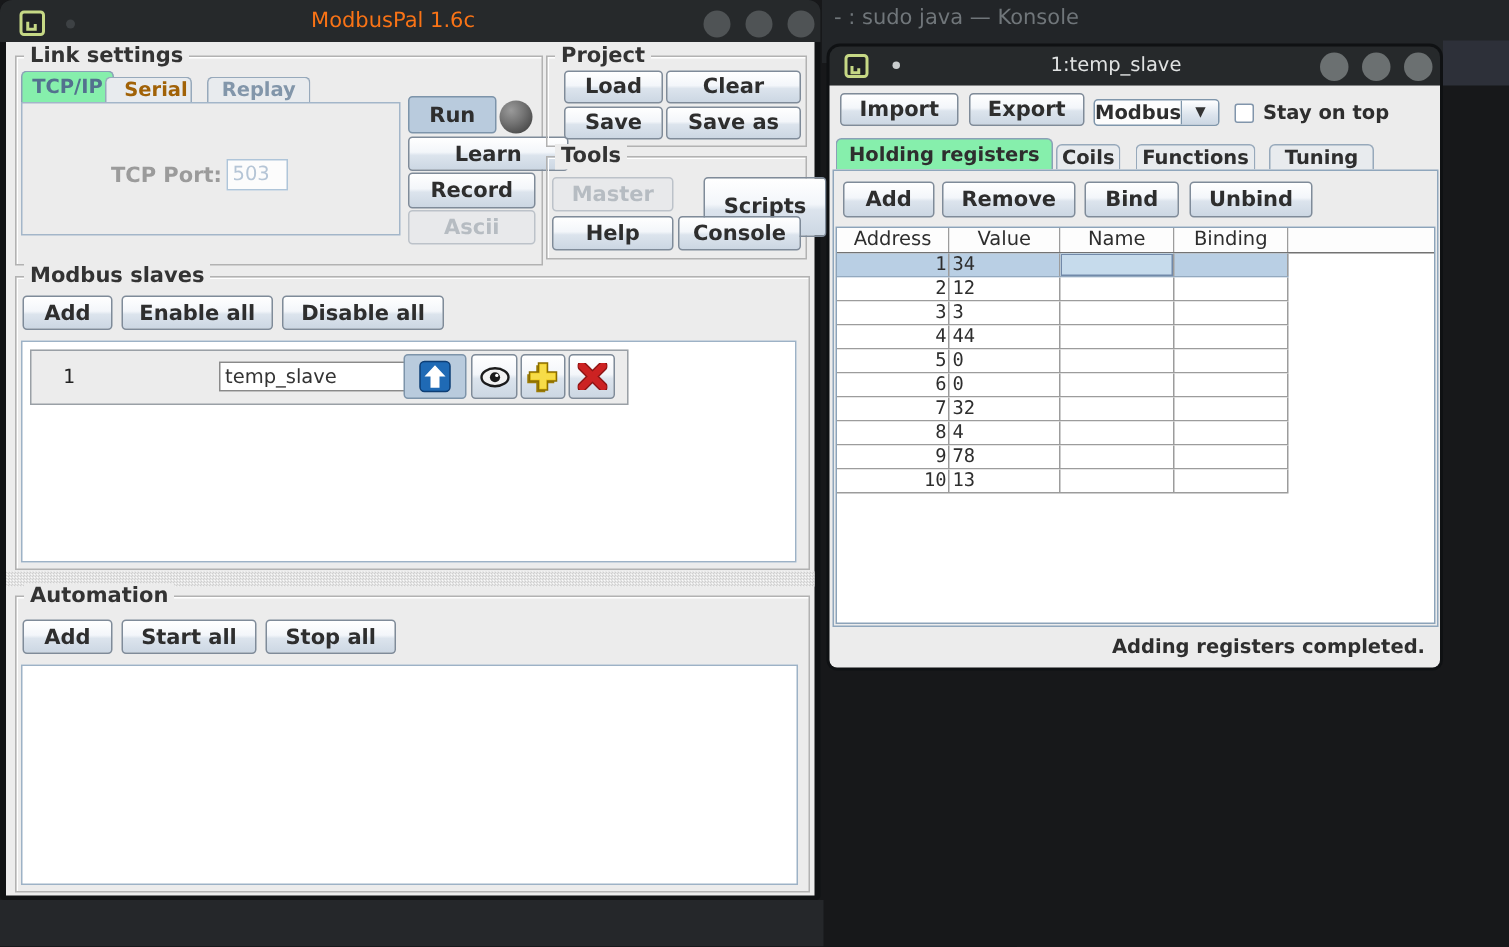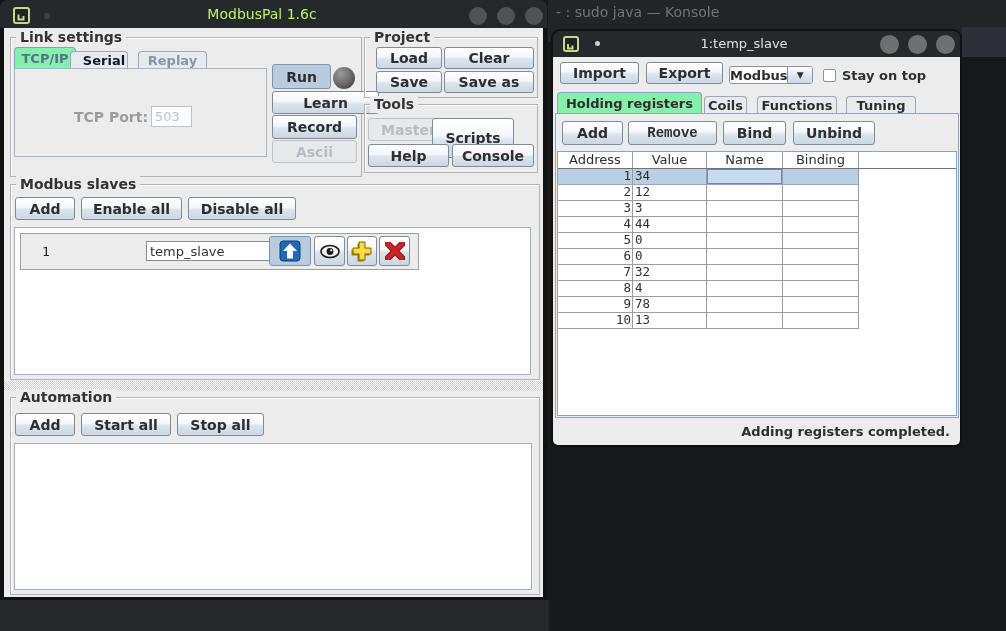--- a/index.html
+++ b/index.html
@@ -1,21 +1,21 @@
 <!DOCTYPE html>
 <html><head>
 <meta charset="utf-8">
 <style>
   html,body{margin:0;padding:0;}
   body{width:1006px;height:631px;position:relative;overflow:hidden;background:#17181a;
        font-family:"DejaVu Sans",sans-serif;-webkit-font-smoothing:antialiased;}
   .abs{position:absolute;}
   
   .titlebar{background:#26292b;}
-  .win-title{color:#bef264;font-size:14px;text-align:center;}
+  .win-title{color:#f97316;font-size:14px;text-align:center;}
   .circle{border-radius:50%;}
   .appicon{border:2px solid #c6d885;border-radius:3px;background:rgba(0,0,0,0.15);}
   
   .grp{position:absolute;border:1px solid #b2b2b2;box-shadow:inset 1px 1px 0 #fff;}
   .grp-label{position:absolute;top:-9px;left:5px;background:#ececec;padding:0 4px;
              font-weight:bold;font-size:14px;color:#333;line-height:17px;}
   
   .btn{position:absolute;display:flex;align-items:center;justify-content:center;
        background:linear-gradient(180deg,#ffffff 0%,#f3f6fa 45%,#dce4ed 55%,#ccd7e3 100%);
        border:1px solid #7f8b99;border-radius:3px;font-weight:bold;font-size:14px;color:#2e2e2e;
@@ -65,21 +65,21 @@
     <div class="circle abs" style="left:497px;top:7px;width:18px;height:18px;background:#4f5355;"></div>
     <div class="circle abs" style="left:525px;top:7px;width:18px;height:18px;background:#4f5355;"></div>
   </div>
 
   <div class="abs" style="left:4px;top:28px;width:539px;height:569px;background:#ececec;">
 
     <div class="grp" style="left:6px;top:9px;width:350px;height:138px;">
       <span class="grp-label">Link settings</span>
     </div>
     <div class="tab sel" style="left:10px;top:19px;width:62px;height:21px;color:#53718e;">TCP/IP</div>
-    <div class="tab" style="left:66px;top:23px;width:58px;height:17px;color:#0f172a;padding-left:10px;">Serial</div>
+    <div class="tab" style="left:66px;top:23px;width:58px;height:17px;color:#a16207;padding-left:10px;">Serial</div>
     <div class="tab" style="left:134px;top:23px;width:69px;height:17px;color:#8296aa;">Replay</div>
     <div class="abs" style="left:10px;top:40px;width:253px;height:89px;border:1px solid #a3b6c9;background:#ececec;box-sizing:border-box;"></div>
     <div class="abs" style="left:56px;top:81px;width:88px;text-align:right;font-weight:bold;font-size:14px;color:#9b9b9b;">TCP Port:</div>
     <div class="field" style="left:147px;top:78px;width:41px;height:21px;background:#fcfcfc;border-color:#afc5d9;color:#b5c5d6;">503</div>
 
     <div class="btn pressed" style="left:268px;top:36px;width:59px;height:25px;">Run</div>
     <div class="circle abs" style="left:329px;top:39px;width:22px;height:22px;background:radial-gradient(circle at 35% 30%, #9a9a9a, #757575 40%, #404040 90%);"></div>
     <div class="btn" style="left:268px;top:63px;width:107px;height:23px;">Learn</div>
     <div class="btn" style="left:268px;top:87px;width:85px;height:24px;">Record</div>
     <div class="btn disabled" style="left:268px;top:112px;width:85px;height:23px;">Ascii</div>
@@ -89,21 +89,21 @@
     </div>
     <div class="btn" style="left:372px;top:19px;width:66px;height:22px;">Load</div>
     <div class="btn" style="left:440px;top:19px;width:90px;height:22px;">Clear</div>
     <div class="btn" style="left:372px;top:43px;width:66px;height:22px;">Save</div>
     <div class="btn" style="left:440px;top:43px;width:90px;height:22px;">Save as</div>
 
     <div class="grp" style="left:360px;top:76px;width:172px;height:67px;">
       <span class="grp-label">Tools</span>
     </div>
     <div class="btn disabled" style="left:364px;top:90px;width:81px;height:23px;">Master</div>
-    <div class="btn" style="left:428px;top:90px;width:82px;height:40px;">Scripts</div>
+    <div class="btn" style="left:465px;top:90px;width:82px;height:40px;">Scripts</div>
     <div class="btn" style="left:364px;top:116px;width:81px;height:23px;">Help</div>
     <div class="btn" style="left:448px;top:116px;width:82px;height:23px;">Console</div>
 
     <div class="grp" style="left:6px;top:156px;width:528px;height:194px;">
       <span class="grp-label">Modbus slaves</span>
     </div>
     <div class="btn" style="left:11px;top:169px;width:60px;height:23px;">Add</div>
     <div class="btn" style="left:77px;top:169px;width:101px;height:23px;">Enable all</div>
     <div class="btn" style="left:184px;top:169px;width:108px;height:23px;">Disable all</div>
     <div class="abs" style="left:10px;top:199px;width:517px;height:148px;background:#fff;border:1px solid #9db2c6;box-sizing:border-box;"></div>
@@ -180,21 +180,21 @@
     <div class="abs" style="left:289px;top:11px;font-weight:bold;font-size:13px;color:#2e2e2e;">Stay on top</div>
 
     <div class="tab sel" style="left:4px;top:35px;width:145px;height:21px;">Holding registers</div>
     <div class="tab" style="left:151px;top:39px;width:43px;height:17px;">Coils</div>
     <div class="tab" style="left:204px;top:39px;width:80px;height:17px;">Functions</div>
     <div class="tab" style="left:293px;top:39px;width:70px;height:17px;">Tuning</div>
 
     <div class="abs" style="left:2px;top:56px;width:404px;height:305px;border:1px solid #8fa6bc;background:#ececec;box-sizing:border-box;"></div>
 
     <div class="btn" style="left:9px;top:64px;width:61px;height:24px;">Add</div>
-    <div class="btn" style="left:75px;top:64px;width:89px;height:24px;font-family:Liberation Mono, monospace;">Remove</div>
+    <div class="btn" style="left:75px;top:64px;width:89px;height:24px;">Remove</div>
     <div class="btn" style="left:170px;top:64px;width:63px;height:24px;">Bind</div>
     <div class="btn" style="left:240px;top:64px;width:82px;height:24px;">Unbind</div>
 
     <div class="abs" style="left:4px;top:94px;width:400px;height:265px;background:#fff;border:1px solid #8ca3b9;box-sizing:border-box;">
       <div style="display:flex;border-bottom:1px solid #737373;">
         <div class="hcell" style="width:75px;">Address</div>
         <div class="hcell" style="width:74px;">Value</div>
         <div class="hcell" style="width:76px;">Name</div>
         <div class="hcell" style="width:76px;">Binding</div>
         <div class="hcell" style="flex:1;border-right:none;"></div>

